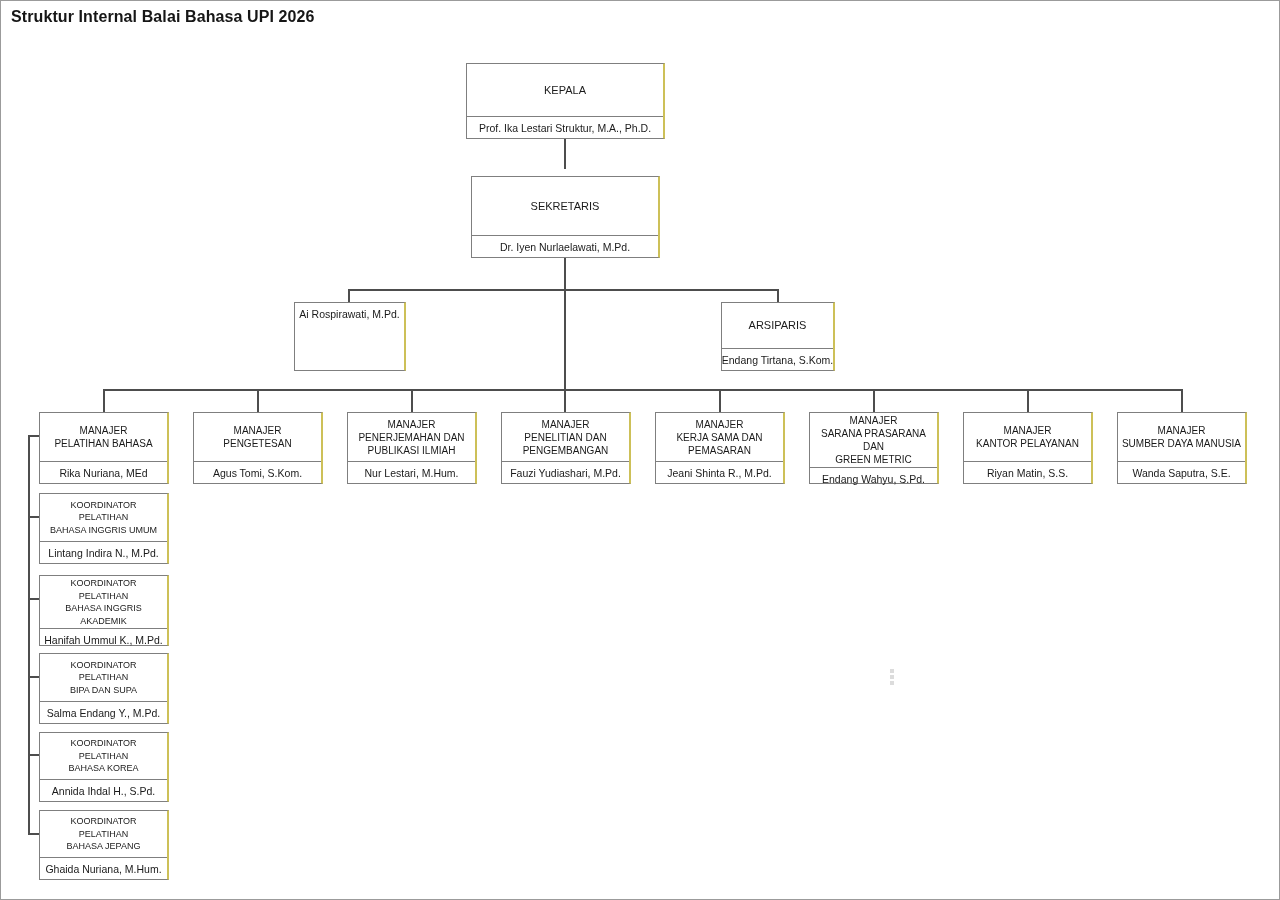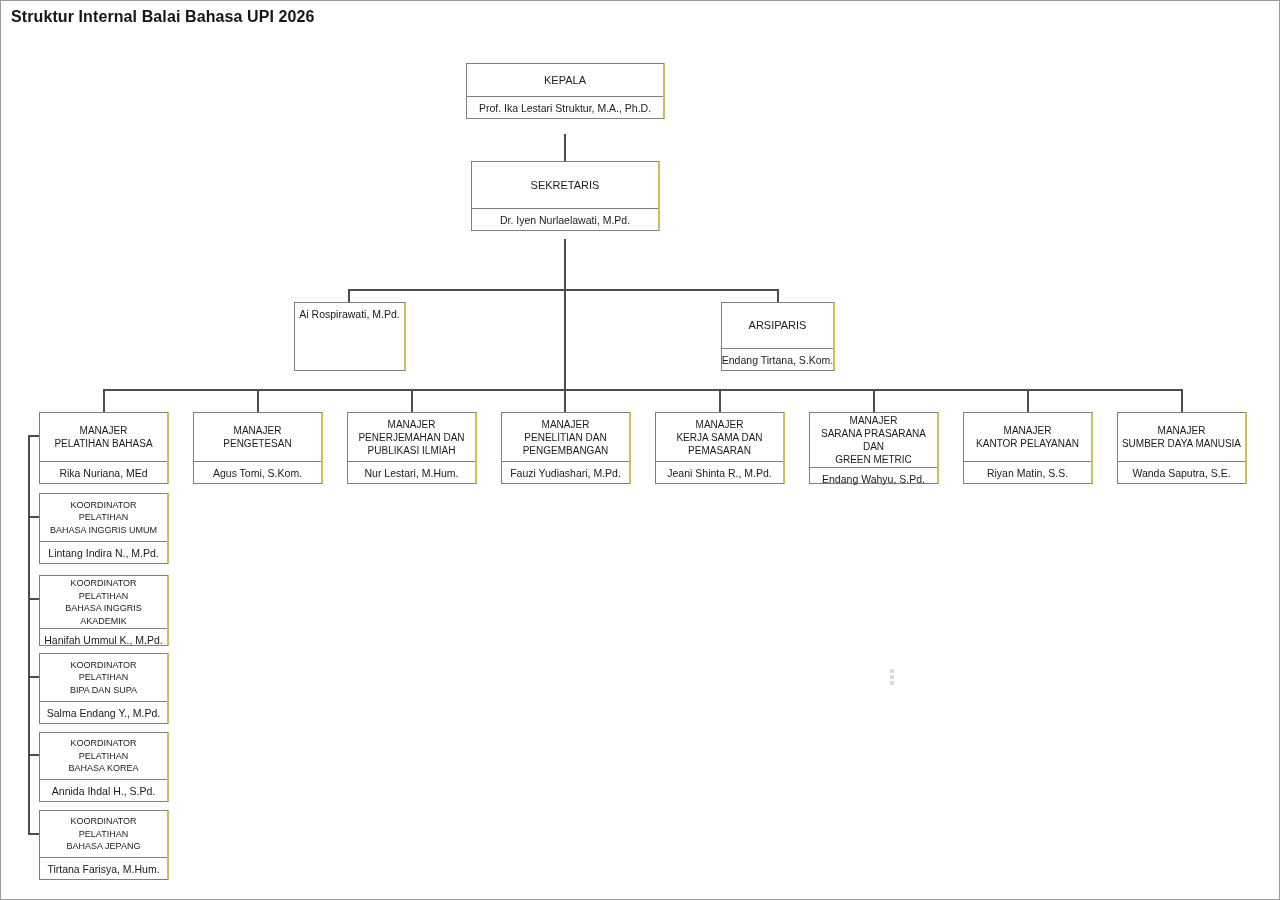--- a/index.html
+++ b/index.html
@@ -68,26 +68,26 @@
   <div class="line v" style="left:1026px;top:388px;height:24px"></div>
   <div class="line v" style="left:1180px;top:388px;height:24px"></div>
   <div class="line v" style="left:27px;top:434px;height:400px"></div>
   <div class="line h" style="left:27px;top:434px;width:12px"></div>
   <div class="line h" style="left:27px;top:515px;width:12px"></div>
   <div class="line h" style="left:27px;top:597px;width:12px"></div>
   <div class="line h" style="left:27px;top:675px;width:12px"></div>
   <div class="line h" style="left:27px;top:753px;width:12px"></div>
   <div class="line h" style="left:27px;top:832px;width:12px"></div>
 
-  <div class="node lg" style="left:465px;top:62px;width:199px;height:56px">
+  <div class="node lg" style="left:465px;top:62px;width:199px;height:76px">
     <div class="node-title">KEPALA</div>
     <div class="node-person">Prof. Ika Lestari Struktur, M.A., Ph.D.</div>
   </div>
 
-  <div class="node lg" style="left:470px;top:160px;width:189px;height:70px">
+  <div class="node lg" style="left:470px;top:175px;width:189px;height:82px">
     <div class="node-title">SEKRETARIS</div>
     <div class="node-person">Dr. Iyen Nurlaelawati, M.Pd.</div>
   </div>
 
   <div class="node lg" style="left:293px;top:301px;width:112px;height:69px">
     <div class="node-person">Ai Rospirawati, M.Pd.</div>
   </div>
 
   <div class="node lg" style="left:720px;top:301px;width:114px;height:69px">
     <div class="node-title">ARSIPARIS</div>
@@ -160,18 +160,18 @@
   <div class="node coord" style="left:38px;top:731px;width:130px;height:70px">
     <div class="node-title">KOORDINATOR
 PELATIHAN
 BAHASA KOREA</div>
     <div class="node-person">Annida Ihdal H., S.Pd.</div>
   </div>
   <div class="node coord" style="left:38px;top:809px;width:130px;height:70px">
     <div class="node-title">KOORDINATOR
 PELATIHAN
 BAHASA JEPANG</div>
-    <div class="node-person">Tirtana Farisya, M.Hum.</div>
+    <div class="node-person">Ghaida Nuriana, M.Hum.</div>
   </div>
 
   <div class="artifact" style="left:889px;top:668px"></div>
 
 </div>
 
 </body></html>

